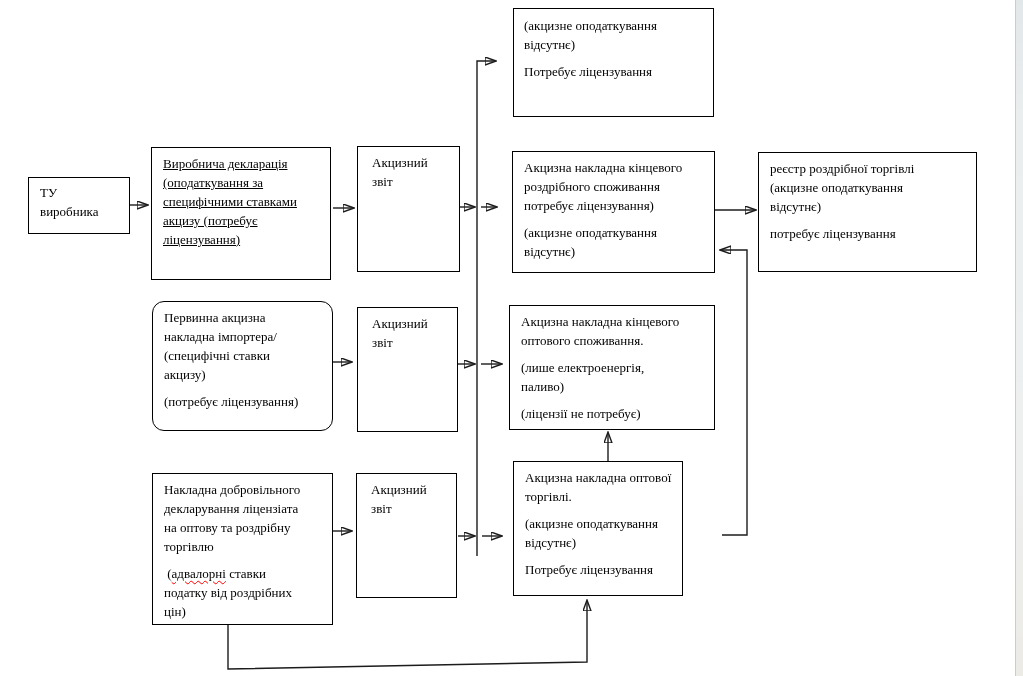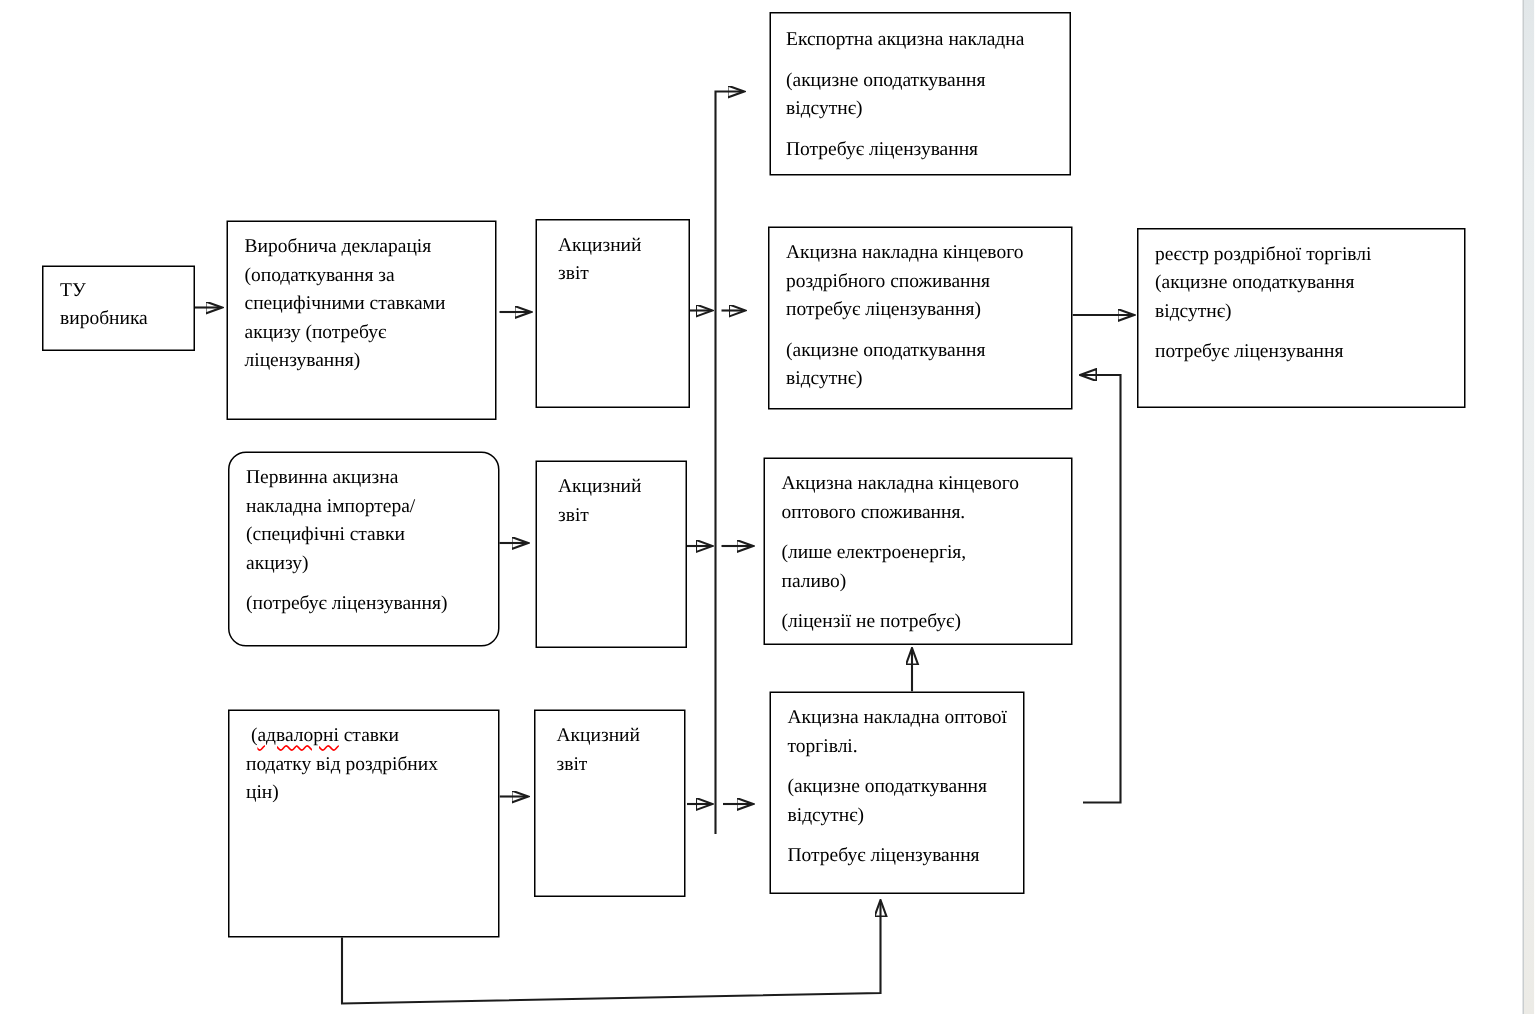--- a/index.html
+++ b/index.html
@@ -30,21 +30,21 @@
     white-space:pre-line;
     margin:0 0 8px 0;
   }
   .misspelled{
     text-decoration:underline wavy #ff0000;
     text-decoration-thickness:1px;
     text-underline-offset:2px;
   }
   
   #box-tu        {left:28px;  top:177px; width:102px; height:57px;  padding-top:5px;}
-  #box-vyrob     {left:151px; top:147px; width:180px; height:133px;}
+  #box-vyrob     {left:151px; top:147px; width:180px; height:133px;text-decoration:underline;}
   #box-zvit1     {left:357px; top:146px; width:103px; height:126px; padding-left:14px;}
   #box-export    {left:513px; top:8px;   width:201px; height:109px; padding-top:7px; padding-left:10px;}
   #box-roz       {left:512px; top:151px; width:203px; height:122px;}
   #box-reestr    {left:758px; top:152px; width:219px; height:120px;}
   #box-pervynna  {left:152px; top:301px; width:181px; height:130px;border-radius:12px;}
   #box-zvit2     {left:357px; top:307px; width:101px; height:125px; padding-left:14px;}
   #box-optspozh  {left:509px; top:305px; width:206px; height:125px;}
   #box-dobr      {left:152px; top:473px; width:181px; height:152px;}
   #box-zvit3     {left:356px; top:473px; width:101px; height:125px; padding-left:14px;}
   #box-opttorh   {left:513px; top:461px; width:170px; height:135px;}
@@ -95,21 +95,20 @@
 акцизу (потребує
 ліцензування)</div>
   </div>
 
   <div class="box" id="box-zvit1">
     <div class="para">Акцизний
 звіт</div>
   </div>
 
   <div class="box" id="box-export">
-    <div class="para">Експортна акцизна накладна</div>
     <div class="para">(акцизне оподаткування
 відсутнє)</div>
     <div class="para">Потребує ліцензування</div>
   </div>
 
   <div class="box" id="box-roz">
     <div class="para">Акцизна накладна кінцевого
 роздрібного споживання
 потребує ліцензування)</div>
     <div class="para">(акцизне оподаткування
@@ -138,20 +137,24 @@
 
   <div class="box" id="box-optspozh">
     <div class="para">Акцизна накладна кінцевого
 оптового споживання.</div>
     <div class="para">(лише електроенергія,
 паливо)</div>
     <div class="para">(ліцензії не потребує)</div>
   </div>
 
   <div class="box" id="box-dobr">
+    <div class="para">Накладна добровільного
+декларування ліцензіата
+на оптову та роздрібну
+торгівлю</div>
     <div class="para"><span>&nbsp;(</span><span class="misspelled">адвалорні</span><span> ставки
 податку від роздрібних
 цін)</span></div>
   </div>
 
   <div class="box" id="box-zvit3">
     <div class="para">Акцизний
 звіт</div>
   </div>
 

